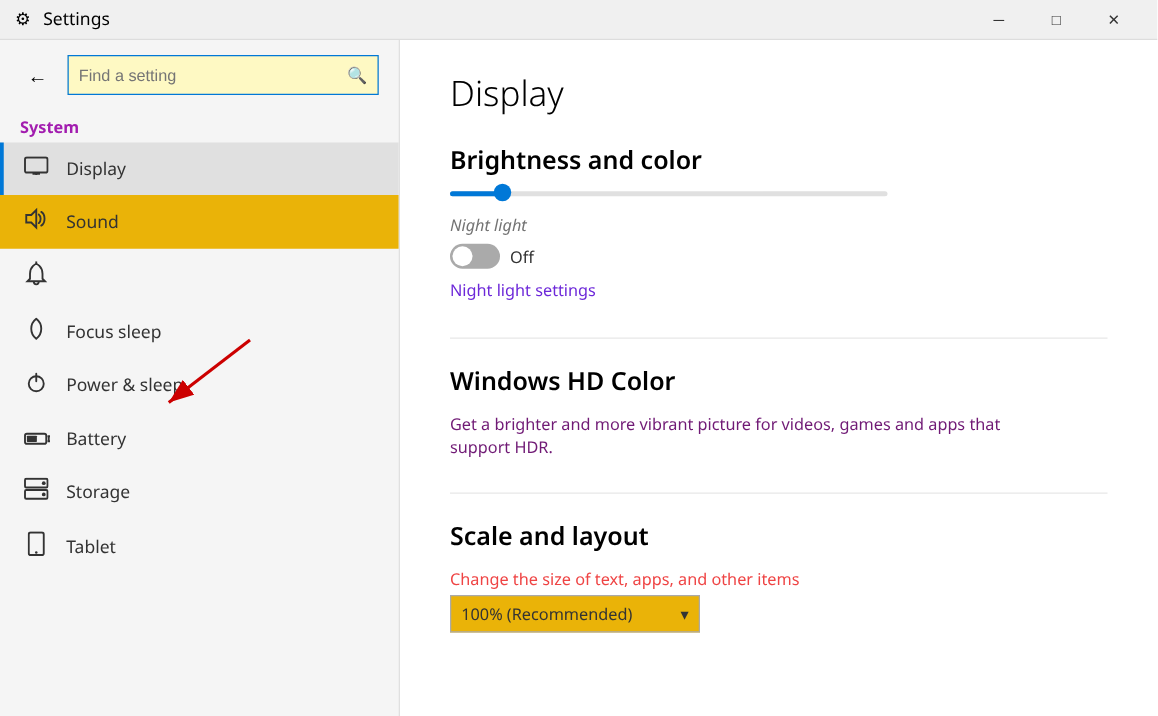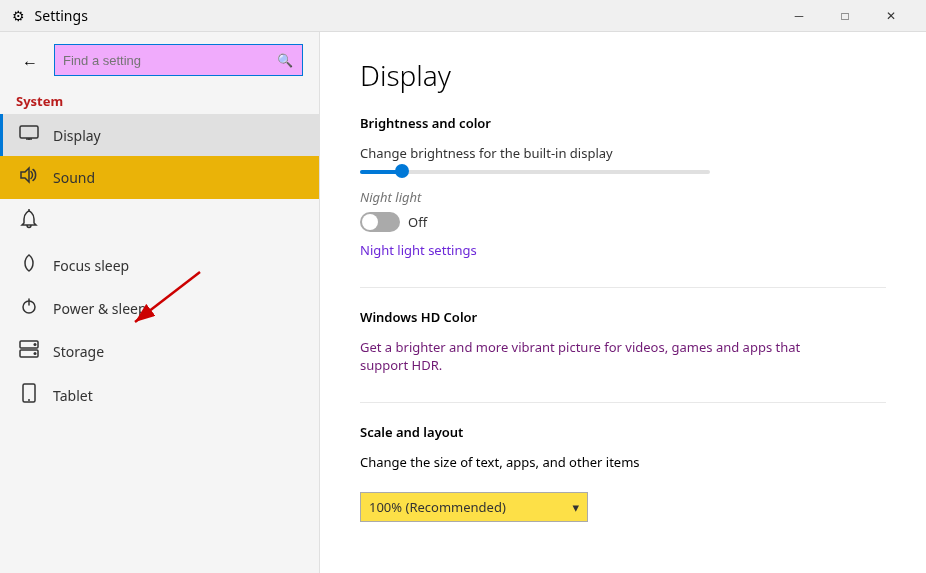--- a/index.html
+++ b/index.html
@@ -80,41 +80,41 @@
       border-radius: 2px;
     }
 
     .search-box {
       flex: 1;
       height: 32px;
       border: 1.5px solid #0078d7;
       display: flex;
       align-items: center;
       padding: 0 8px;
-      background: #f0abfc;
+      background: #fef9c3;
       gap: 6px;
     }
     .search-input {
       border: none;
       outline: none;
       flex: 1;
       font-size: 13px;
       background: transparent;
       color: #333;
     }
     .search-icon-wrap {
       color: #555;
       font-size: 13px;
     }
 
     .sidebar-section-label {
       font-weight: 700;
       font-size: 13px;
       padding: 8px 16px 4px 16px;
-      color: #b91c1c;
+      color: #a21caf;
     }
 
     .sidebar-item {
       display: flex;
       align-items: center;
       gap: 14px;
       padding: 10px 16px;
       cursor: pointer;
       color: #333;
       font-size: 14px;
@@ -143,21 +143,21 @@
     }
 
     .page-title {
       font-size: 28px;
       font-weight: 300;
       color: #000;
       margin-bottom: 20px;
     }
 
     .section-title {
-      font-size: 13px;
+      font-size: 20px;
       font-weight: 600;
       color: #000;
       margin-bottom: 12px;
     }
 
     .content-section {
       margin-bottom: 28px;
     }
 
     
@@ -241,28 +241,28 @@
     .hdr-desc {
       font-size: 13px;
       color: #701a75;
       margin-bottom: 8px;
       max-width: 460px;
     }
 
     
     .scale-desc {
       font-size: 13px;
-      color: #000000;
-      margin-bottom: 21px;
+      color: #ef4444;
+      margin-bottom: 4px;
     }
     .scale-select-wrap {
-      width: 228px;
+      width: 200px;
       height: 30px;
       border: 1px solid #aaa;
-      background: #fde047;
+      background: #eab308;
       display: flex;
       align-items: center;
       padding: 0 8px;
       font-size: 13px;
       color: #333;
       justify-content: space-between;
     }
 
     .sidebar-wrapper {
       position: relative;
@@ -342,20 +342,32 @@
     <div class="sidebar-item">
       <span class="sidebar-icon">
         <svg width="18" height="18" viewBox="0 0 18 18" fill="none">
           <circle cx="9" cy="10" r="6" stroke="#333" stroke-width="1.5" fill="none"></circle>
           <line x1="9" y1="2" x2="9" y2="8" stroke="#333" stroke-width="1.5" stroke-linecap="round"></line>
         </svg>
       </span>
       <span>Power &amp; sleep</span>
     </div>
 
+    <div class="sidebar-item">
+      <span class="sidebar-icon">
+        <svg width="22" height="12" viewBox="0 0 22 12" fill="none">
+          <rect x="1" y="2" width="17" height="8" rx="1.5" stroke="#333" stroke-width="1.5" fill="none"></rect>
+          <rect x="2.5" y="3.5" width="8" height="5" rx="0.5" fill="#333"></rect>
+          <line x1="19" y1="4" x2="21" y2="4" stroke="#333" stroke-width="1.5"></line>
+          <line x1="19" y1="8" x2="21" y2="8" stroke="#333" stroke-width="1.5"></line>
+          <line x1="20" y1="4" x2="20" y2="8" stroke="#333" stroke-width="1.5"></line>
+        </svg>
+      </span>
+      <span>Battery</span>
+    </div>
 
     <div class="sidebar-item">
       <span class="sidebar-icon">
         <svg width="20" height="18" viewBox="0 0 20 18" fill="none">
           <rect x="1" y="1" width="18" height="7" rx="1" stroke="#333" stroke-width="1.5" fill="none"></rect>
           <rect x="1" y="10" width="18" height="7" rx="1" stroke="#333" stroke-width="1.5" fill="none"></rect>
           <circle cx="16" cy="4.5" r="1.5" fill="#333"></circle>
           <circle cx="16" cy="13.5" r="1.5" fill="#333"></circle>
         </svg>
       </span>
@@ -380,21 +392,20 @@
       </defs>
       <line x1="110" y1="10" x2="45" y2="60" stroke="#cc0000" stroke-width="2.5" marker-end="url(#arrowhead)"></line>
     </svg>
   </div>
 
   <div class="content">
     <h1 class="page-title">Display</h1>
 
     <div class="content-section">
       <h2 class="section-title">Brightness and color</h2>
-      <p class="brightness-label">Change brightness for the built-in display</p>
       <div class="slider-container">
         <div class="slider-track">
           <div class="slider-fill"></div>
           <div class="slider-thumb"></div>
         </div>
       </div>
       <div class="night-light-row">
         <span style="font-size:13px;color:#737373;margin-right:10px;font-style:italic;">Night light</span>
       </div>
       <div class="night-light-row" style="margin-bottom:8px;">

